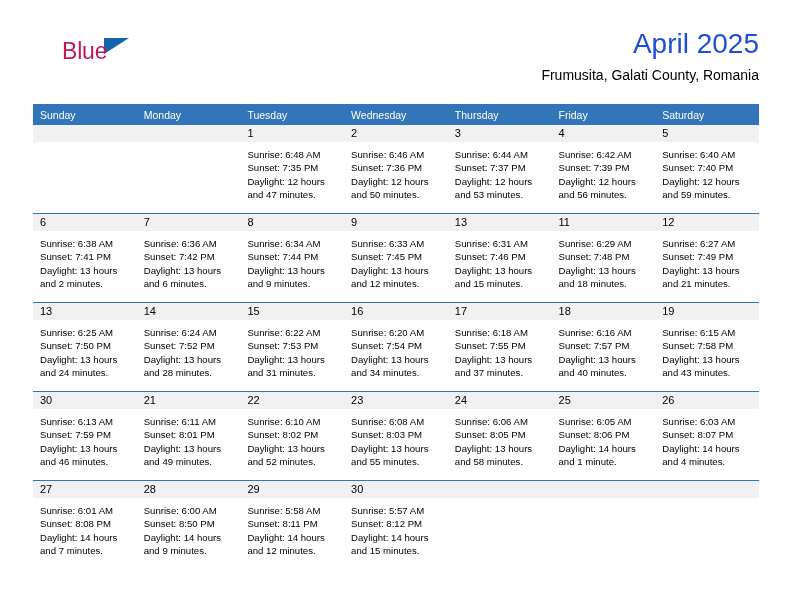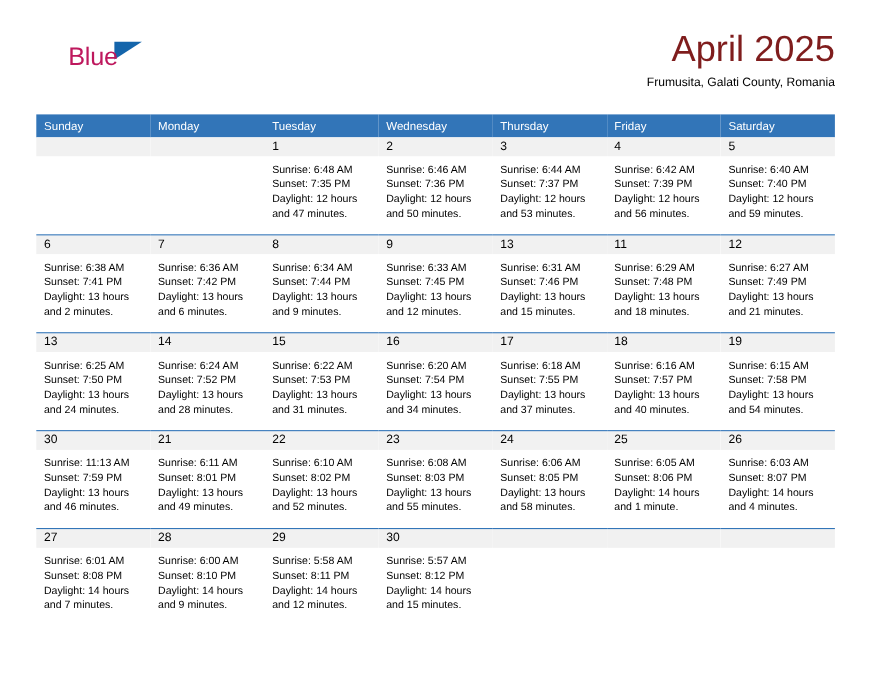--- a/index.html
+++ b/index.html
@@ -63,28 +63,28 @@
     color: #be185d;
   }
 
   .title-block {
     position: absolute;
     right: 0;
     top: 0;
     text-align: right;
   }
   .cal-title {
-    font-size: 33px;
-    color: #7f1d1d;
+    font-size: 28px;
+    color: #1d4ed8;
     line-height: 32px;
     white-space: nowrap;
     text-align: right;
   }
   .cal-subtitle {
-    font-size: 11px;
+    font-size: 14px;
     color: #000;
     line-height: 20px;
     margin-top: 5px;
     white-space: nowrap;
   }
 
   
   .cal {
     position: absolute;
     left: 33px;
@@ -398,31 +398,31 @@
               </div>
             </div>
           </td>
           <td>
             <div class="daycell">
               <div class="daynum">19</div>
               <div class="dayinfo">
                 <div>Sunrise: 6:15 AM</div>
                 <div>Sunset: 7:58 PM</div>
                 <div>Daylight: 13 hours</div>
-                <div>and 54 minutes.</div>
+                <div>and 43 minutes.</div>
               </div>
             </div>
           </td>
         </tr>
         <tr>
           <td>
             <div class="daycell">
               <div class="daynum">30</div>
               <div class="dayinfo">
-                <div>Sunrise: 11:13 AM</div>
+                <div>Sunrise: 6:13 AM</div>
                 <div>Sunset: 7:59 PM</div>
                 <div>Daylight: 13 hours</div>
                 <div>and 46 minutes.</div>
               </div>
             </div>
           </td>
           <td>
             <div class="daycell">
               <div class="daynum">21</div>
               <div class="dayinfo">
@@ -499,21 +499,21 @@
                 <div>Daylight: 14 hours</div>
                 <div>and 7 minutes.</div>
               </div>
             </div>
           </td>
           <td>
             <div class="daycell">
               <div class="daynum">28</div>
               <div class="dayinfo">
                 <div>Sunrise: 6:00 AM</div>
-                <div>Sunset: 8:10 PM</div>
+                <div>Sunset: 8:50 PM</div>
                 <div>Daylight: 14 hours</div>
                 <div>and 9 minutes.</div>
               </div>
             </div>
           </td>
           <td>
             <div class="daycell">
               <div class="daynum">29</div>
               <div class="dayinfo">
                 <div>Sunrise: 5:58 AM</div>

